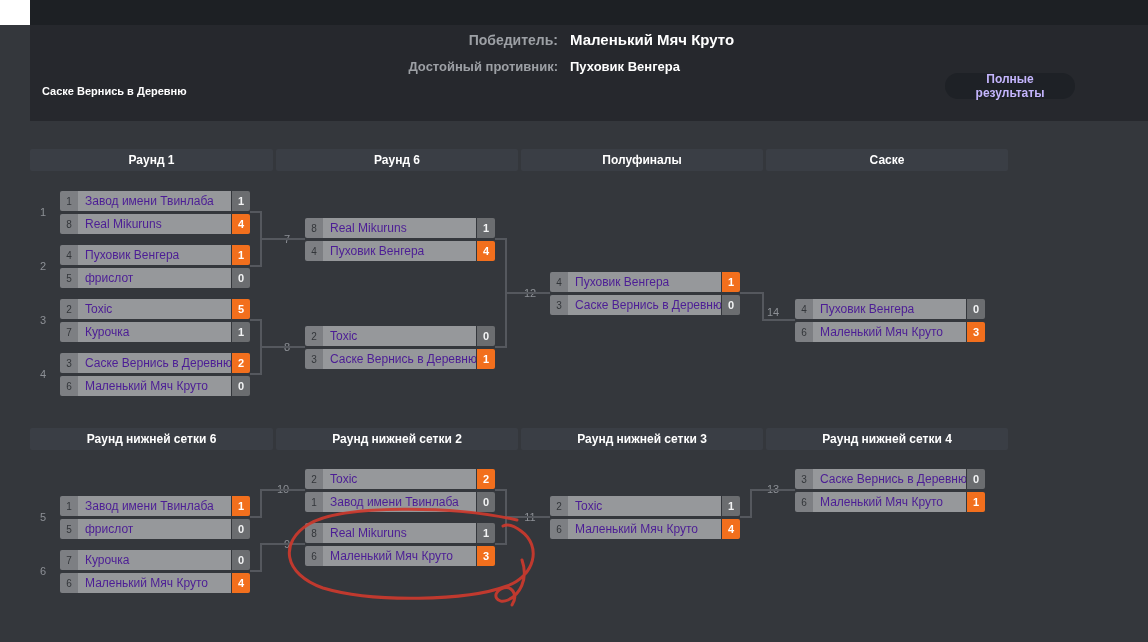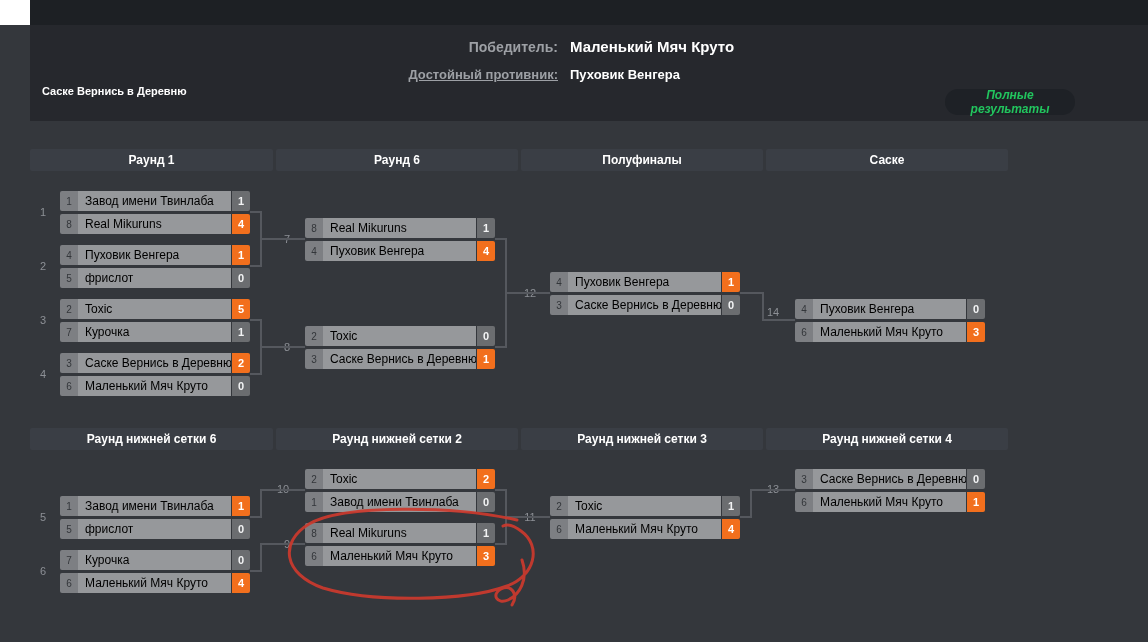--- a/index.html
+++ b/index.html
@@ -5,47 +5,46 @@
   html,body{margin:0;padding:0;}
   body{
     width:1148px;height:642px;position:relative;overflow:hidden;
     background:#34373c;
     font-family:"Liberation Sans", sans-serif;
   }
   .page-corner{position:absolute;left:0;top:0;width:30px;height:25px;background:#ffffff;}
   .topbar{position:absolute;left:30px;top:0;width:1118px;height:25px;background:#1d2024;}
   .header-panel{position:absolute;left:30px;top:25px;width:1118px;height:96px;background:#26282d;}
   .hrow{position:absolute;left:0;width:100%;display:flex;align-items:baseline;}
-  .hrow .lbl{width:528px;text-align:right;color:#9da0a5;font-weight:bold;margin-top:8px;}
+  .hrow .lbl{width:528px;text-align:right;color:#9da0a5;font-weight:bold;}
   .hrow .val{margin-left:12px;color:#ffffff;font-weight:bold;white-space:nowrap;}
   .r1{top:6px;}  .r1 .lbl{font-size:14px;} .r1 .val{font-size:15px;}
-  .r2{top:34px;} .r2 .lbl{font-size:13px;text-decoration:underline;} .r2 .val{font-size:13px;}
+  .r2{top:34px;} .r2 .lbl{font-size:13px;} .r2 .val{font-size:13px;}
   .r3{top:60px;} .r3 .lbl{font-size:11px;} .r3 .val{font-size:11px;}
   .results-btn{
-    position:absolute;left:915px;top:64px;width:130px;height:26px;
+    position:absolute;left:915px;top:48px;width:130px;height:26px;
     background:#1e2126;border:none;border-radius:14px;
-    color:#22c55e;font-size:12px;font-weight:bold;cursor:pointer;
+    color:#c4b5fd;font-size:12px;font-weight:bold;cursor:pointer;
     display:flex;align-items:center;justify-content:center;
     font-family:"Liberation Sans", sans-serif;
-    font-style:italic;
   }
   .round-header{
     position:absolute;height:22px;background:#3a3e45;color:#ffffff;
     font-size:12px;font-weight:bold;border-radius:2px;
     display:flex;align-items:center;justify-content:center;
   }
   .match{position:absolute;width:190px;}
   .team{
     display:flex;height:20px;margin-bottom:3px;border-radius:2px;overflow:hidden;
     font-size:12px;cursor:pointer;
   }
   .team:last-child{margin-bottom:0;}
   .seed{width:18px;flex:0 0 18px;background:#7d7f83;color:#33363a;font-size:10px;
     display:flex;align-items:center;justify-content:center;}
-  .tname{flex:1;background:#96989b;color:#000000;display:flex;align-items:center;
+  .tname{flex:1;background:#96989b;color:#4c1d95;display:flex;align-items:center;
     padding-left:7px;white-space:nowrap;overflow:hidden;}
   .score{width:18px;flex:0 0 18px;background:#6b6d70;color:#f2f3f4;font-size:11px;font-weight:bold;
     display:flex;align-items:center;justify-content:center;margin-left:1px;}
   .score.win{background:#f26f1d;color:#ffffff;}
   .mnum{position:absolute;color:#8d9096;font-size:11px;line-height:13px;}
   .num-r{text-align:right;} .num-c{text-align:center;} .num-l{text-align:left;}
   .line{position:absolute;background:#55585e;}
   .line.h{height:2px;} .line.v{width:2px;}
   .annotation{position:absolute;left:265px;top:498px;width:290px;height:130px;pointer-events:none;}
 </style>

